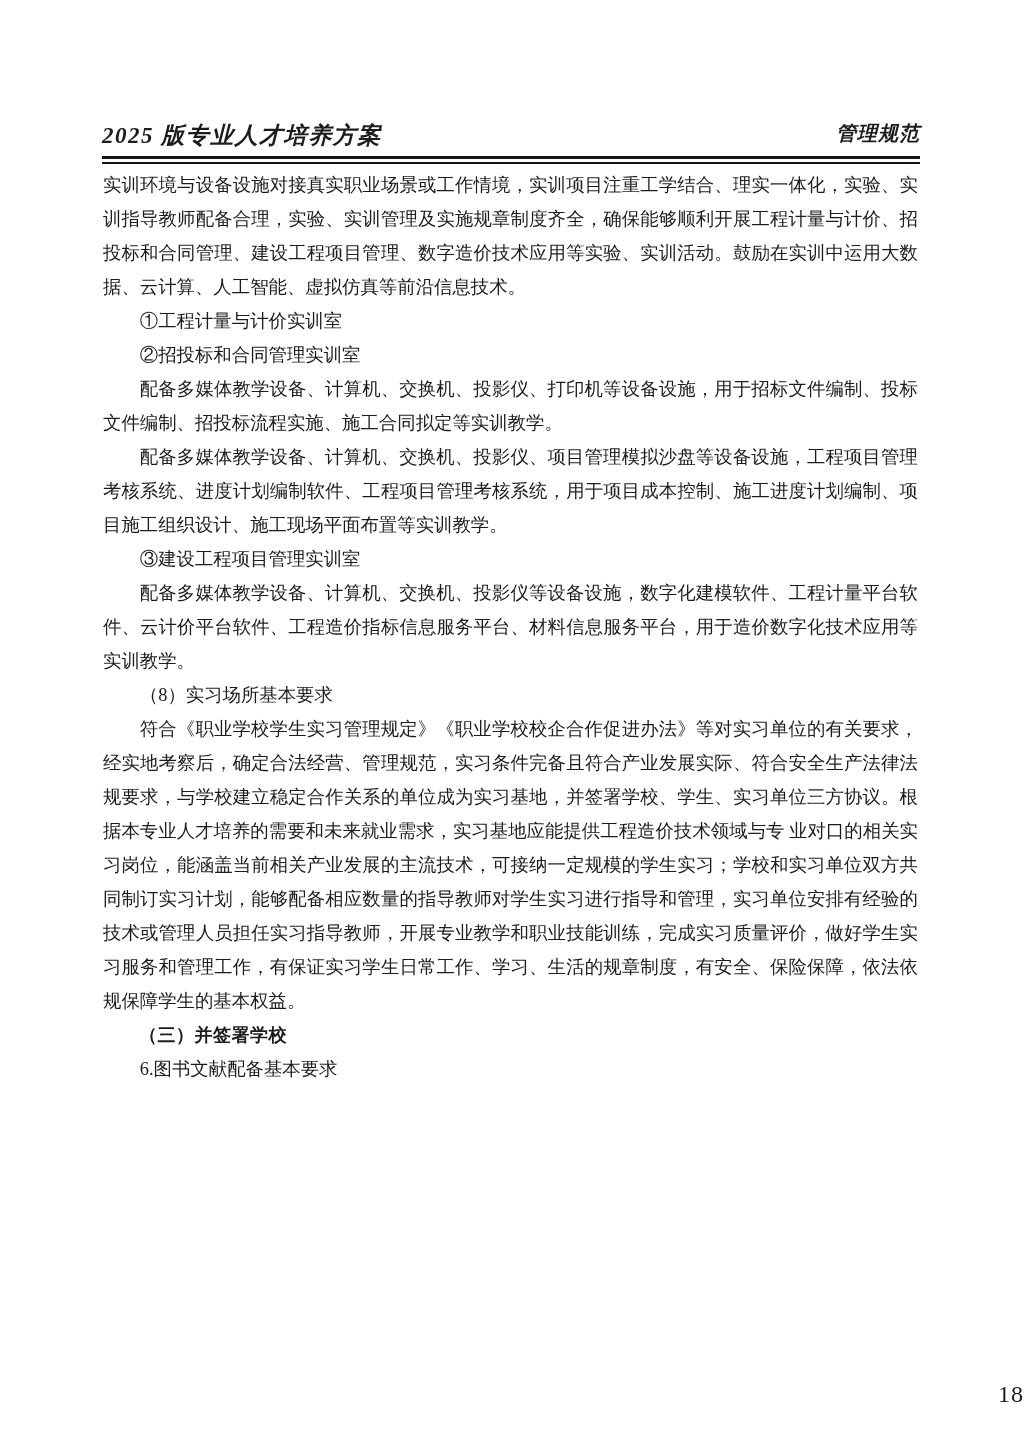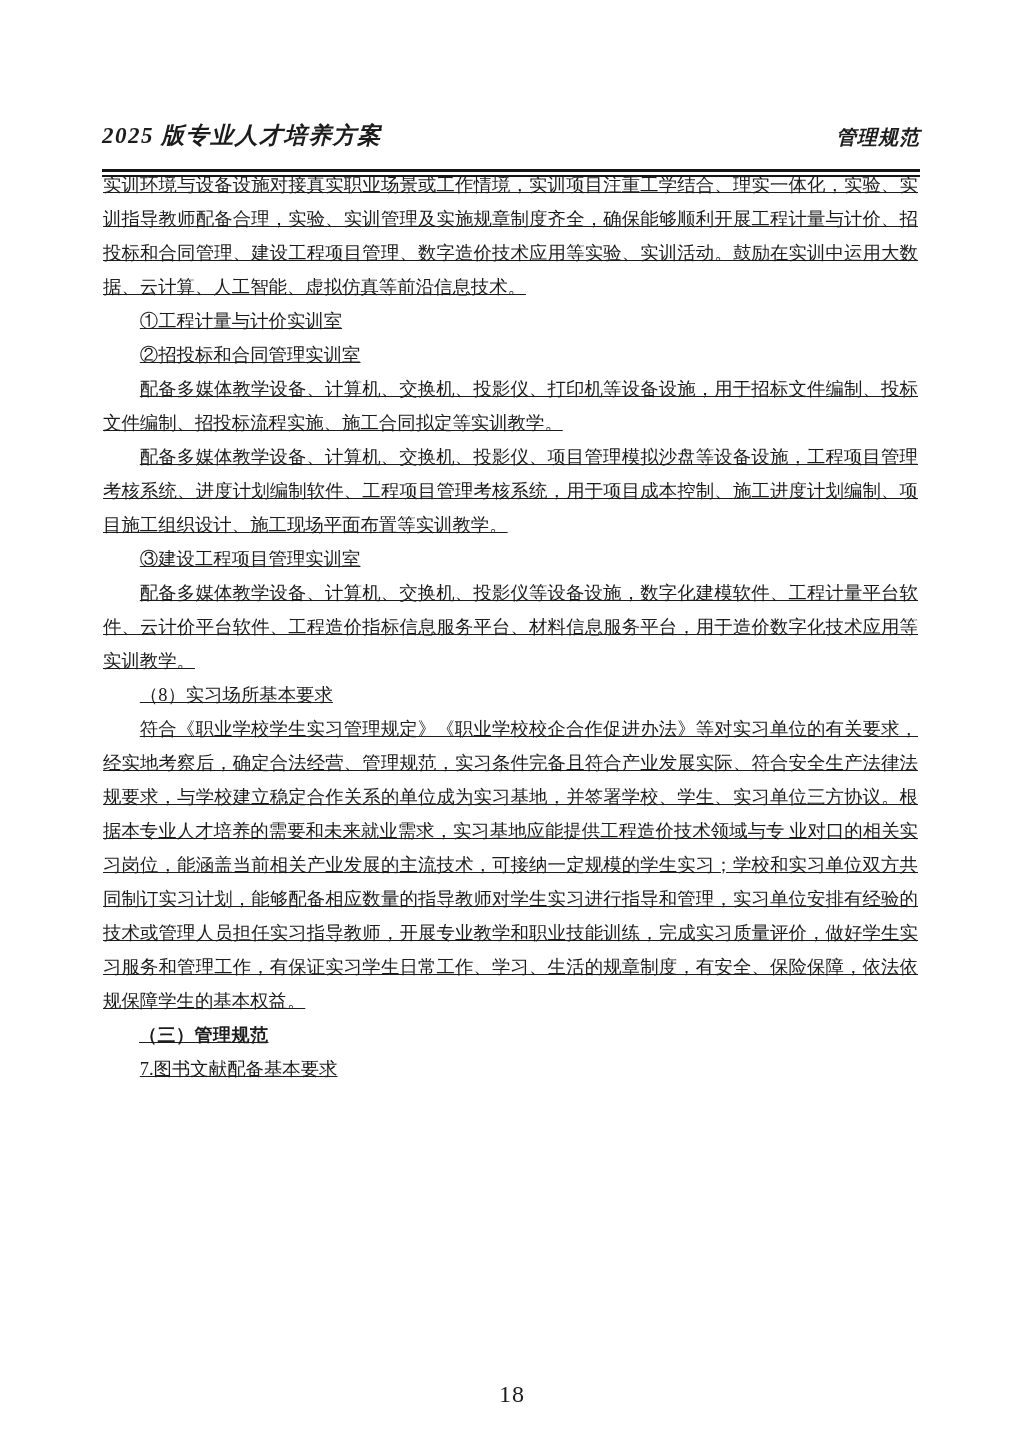--- a/index.html
+++ b/index.html
@@ -10,22 +10,22 @@
     position: relative;
     overflow: hidden;
     font-family: "Liberation Serif", "DejaVu Serif", serif;
     color: #1c1c1c;
   }
   .page { position: absolute; inset: 0; background: #ffffff; }
 
   
   .header { position: absolute; left: 102px; right: 104px; top: 120px; }
   .header-row {
-    display: flex; justify-content: space-between; align-items: flex-end;
-    padding-bottom: 18px;
+    display: flex; justify-content: space-between; align-items: flex-start;
+    padding-bottom: 5px;
   }
   .header-left {
     font-size: 23px; font-weight: 700; font-style: italic;
     letter-spacing: 1.5px; white-space: nowrap;
   }
   .header-right {
     font-size: 20px; font-weight: 700; font-style: italic;
     letter-spacing: 1px; white-space: nowrap;
   }
   .header-rule {
@@ -33,35 +33,34 @@
     border-top: 3.5px solid #151515;
     border-bottom: 2px solid #151515;
   }
 
   
   .content {
     position: absolute; left: 103px; top: 168px; width: 815px;
     font-size: 18.4px; line-height: 34px;
     text-align: justify;
     word-break: break-all;
-    text-decoration: underline;
   }
   .content p { margin: 0; padding: 0; text-indent: 2em; }
   .content p.no-indent { text-indent: 0; }
   .content p.heading-bold {
     font-weight: 700;
     font-family: "DejaVu Sans", "Liberation Sans", sans-serif;
     font-size: 18px;
     letter-spacing: 0.5px;
   }
 
   
   .footer {
     position: absolute; left: 0; right: 0; top: 1381px;
-    text-align: center;
+    text-align: right;
   }
   .footer .page-number { font-size: 24px; letter-spacing: 1px; }
 </style>
 </head>
 <body>
 
 <div class="page">
 
   <div class="header">
     <div class="header-row">
@@ -74,21 +73,21 @@
   <div class="content">
     <p class="no-indent">实训环境与设备设施对接真实职业场景或工作情境，实训项目注重工学结合、理实一体化，实验、实训指导教师配备合理，实验、实训管理及实施规章制度齐全，确保能够顺利开展工程计量与计价、招投标和合同管理、建设工程项目管理、数字造价技术应用等实验、实训活动。鼓励在实训中运用大数据、云计算、人工智能、虚拟仿真等前沿信息技术。</p>
     <p>①工程计量与计价实训室</p>
     <p>②招投标和合同管理实训室</p>
     <p>配备多媒体教学设备、计算机、交换机、投影仪、打印机等设备设施，用于招标文件编制、投标文件编制、招投标流程实施、施工合同拟定等实训教学。</p>
     <p>配备多媒体教学设备、计算机、交换机、投影仪、项目管理模拟沙盘等设备设施，工程项目管理考核系统、进度计划编制软件、工程项目管理考核系统，用于项目成本控制、施工进度计划编制、项目施工组织设计、施工现场平面布置等实训教学。</p>
     <p>③建设工程项目管理实训室</p>
     <p>配备多媒体教学设备、计算机、交换机、投影仪等设备设施，数字化建模软件、工程计量平台软件、云计价平台软件、工程造价指标信息服务平台、材料信息服务平台，用于造价数字化技术应用等实训教学。</p>
     <p>（8）实习场所基本要求</p>
     <p>符合《职业学校学生实习管理规定》《职业学校校企合作促进办法》等对实习单位的有关要求，经实地考察后，确定合法经营、管理规范，实习条件完备且符合产业发展实际、符合安全生产法律法规要求，与学校建立稳定合作关系的单位成为实习基地，并签署学校、学生、实习单位三方协议。根据本专业人才培养的需要和未来就业需求，实习基地应能提供工程造价技术领域与专 业对口的相关实习岗位，能涵盖当前相关产业发展的主流技术，可接纳一定规模的学生实习；学校和实习单位双方共同制订实习计划，能够配备相应数量的指导教师对学生实习进行指导和管理，实习单位安排有经验的技术或管理人员担任实习指导教师，开展专业教学和职业技能训练，完成实习质量评价，做好学生实习服务和管理工作，有保证实习学生日常工作、学习、生活的规章制度，有安全、保险保障，依法依规保障学生的基本权益。</p>
-    <p class="heading-bold">（三）管理规范</p>
-    <p>7.图书文献配备基本要求</p>
+    <p class="heading-bold">（三）并签署学校</p>
+    <p>6.图书文献配备基本要求</p>
   </div>
 
   <div class="footer">
     <span class="page-number">18</span>
   </div>
 
 </div>
 
 </body></html>

